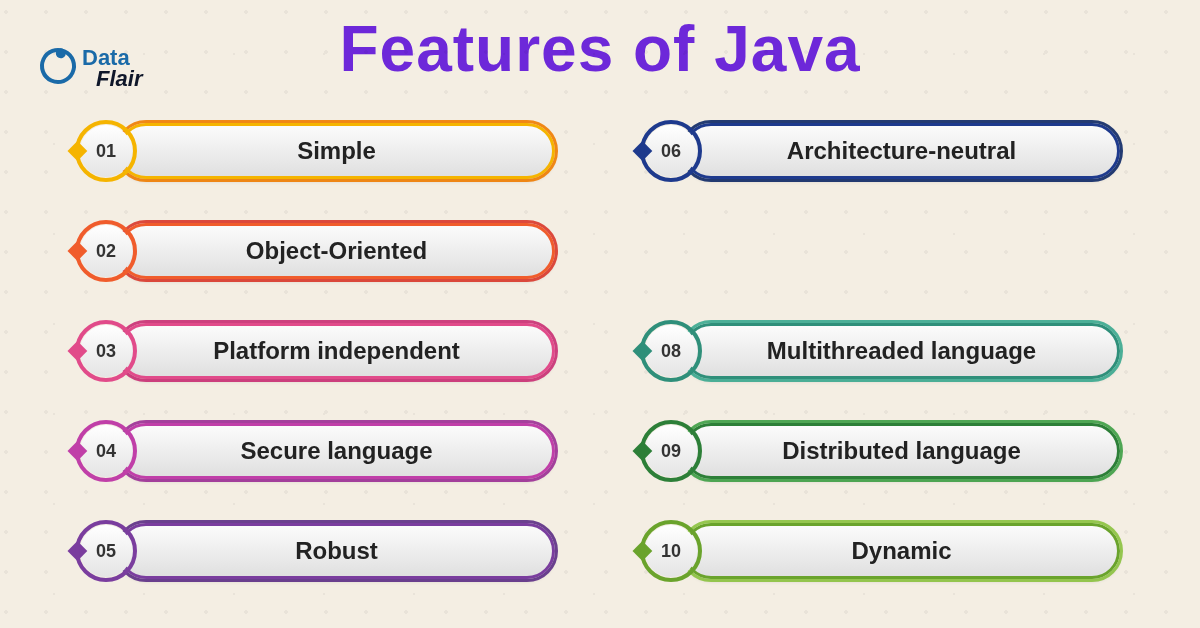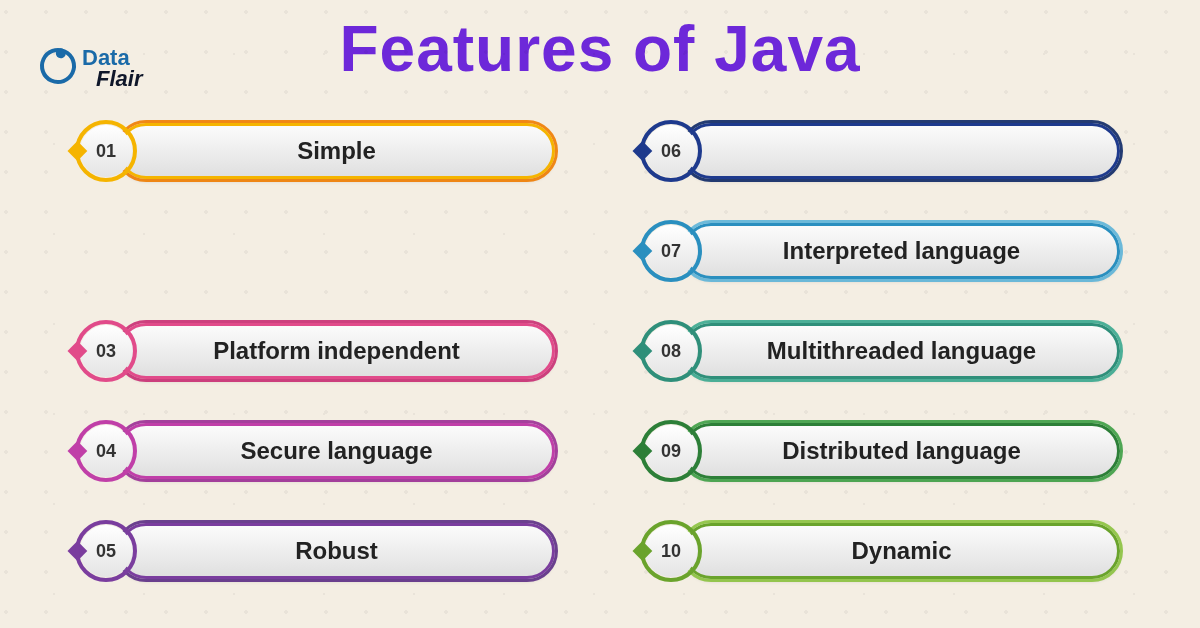--- a/index.html
+++ b/index.html
@@ -152,20 +152,28 @@
 <div class="grid">
 
   <div class="item c1" style="grid-column:1;grid-row:1">
     <div class="pill">
       <div class="badge">
           <span>01</span>
         </div>
       <span class="label">Simple</span>
     </div>
   </div>
+  <div class="item c2" style="grid-column:1;grid-row:2">
+    <div class="pill">
+      <div class="badge">
+          <span>02</span>
+        </div>
+      <span class="label">Object-Oriented</span>
+    </div>
+  </div>
   <div class="item c4" style="grid-column:1;grid-row:4">
     <div class="pill">
       <div class="badge">
           <span>04</span>
         </div>
       <span class="label">Secure language</span>
     </div>
   </div>
   <div class="item c3" style="grid-column:1;grid-row:3">
     <div class="pill">
@@ -181,28 +189,21 @@
           <span>05</span>
         </div>
       <span class="label">Robust</span>
     </div>
   </div>
   <div class="item c6" style="grid-column:2;grid-row:1">
     <div class="pill">
       <div class="badge">
           <span>06</span>
         </div>
-    </div>
-  </div>
-  <div class="item c7" style="grid-column:2;grid-row:2">
-    <div class="pill">
-      <div class="badge">
-          <span>07</span>
-        </div>
-      <span class="label">Interpreted language</span>
+      <span class="label">Architecture-neutral</span>
     </div>
   </div>
   <div class="item c9" style="grid-column:2;grid-row:4">
     <div class="pill">
       <div class="badge">
           <span>09</span>
         </div>
       <span class="label">Distributed language</span>
     </div>
   </div>

